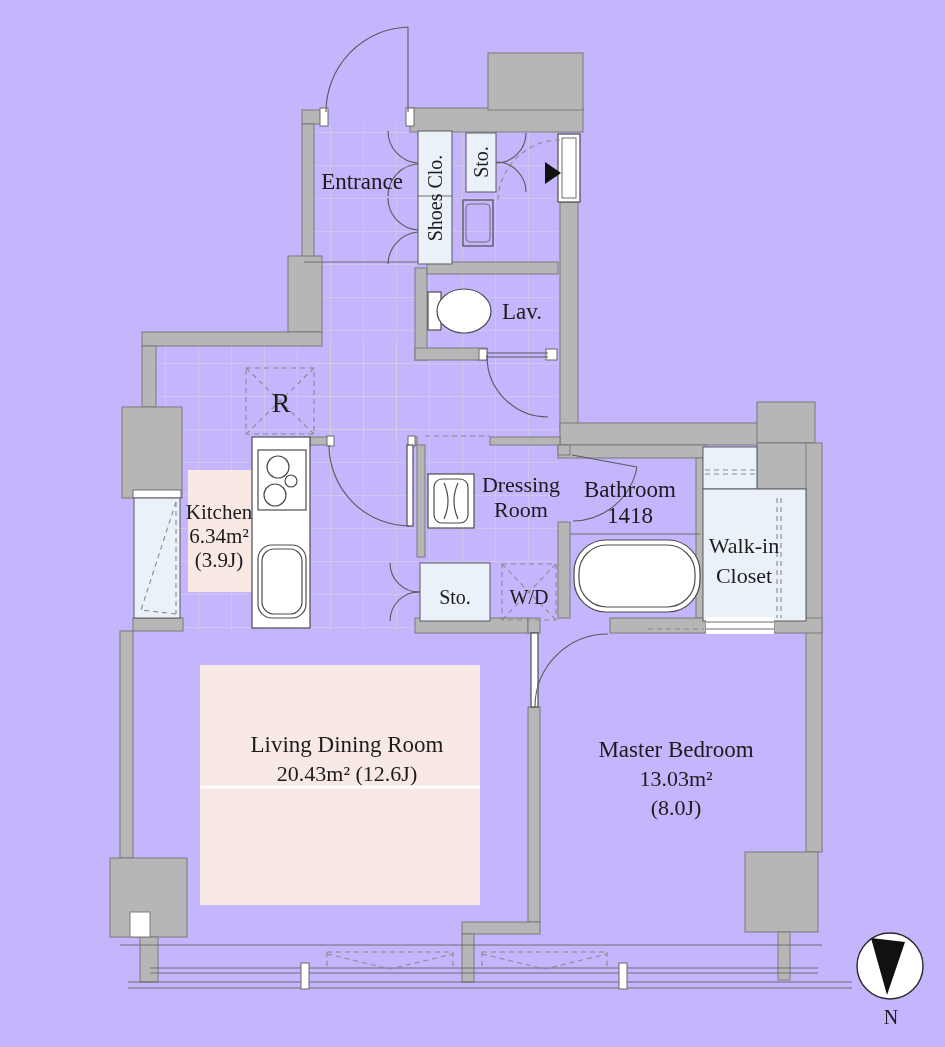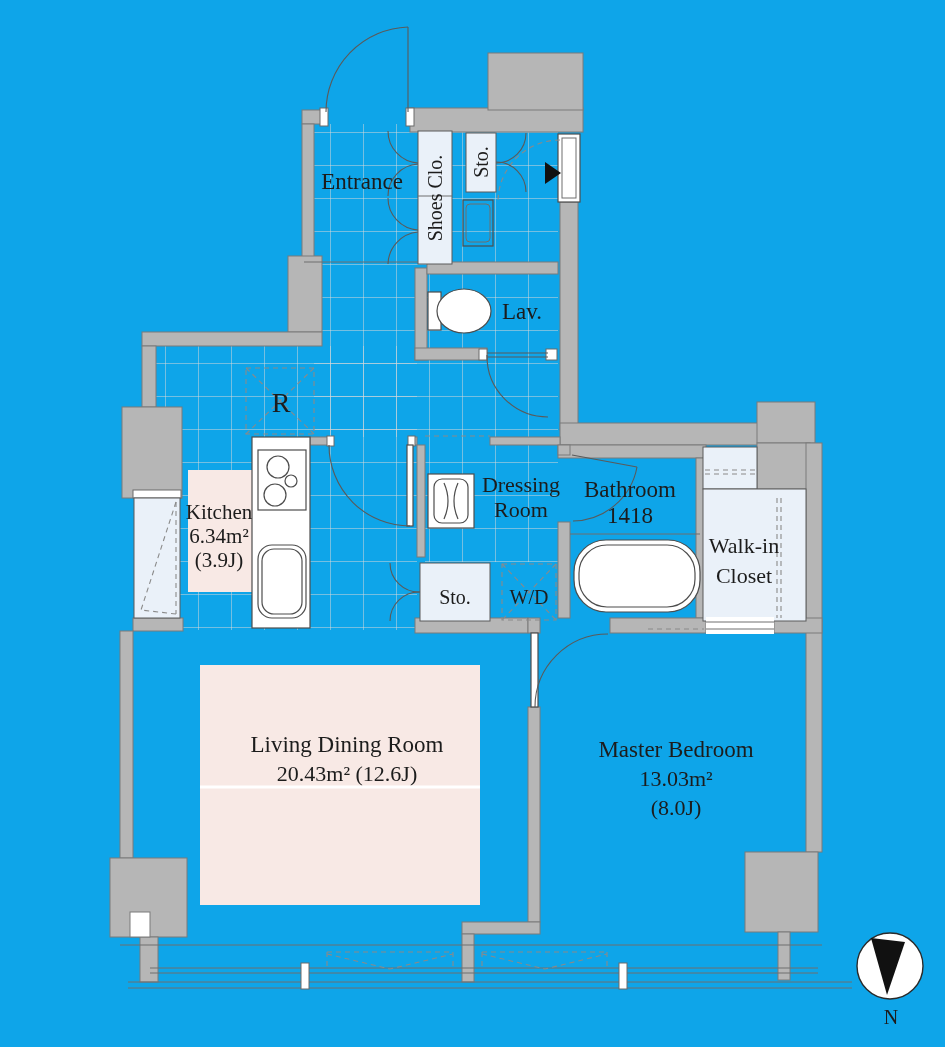--- a/index.html
+++ b/index.html
@@ -1,16 +1,16 @@
 <!DOCTYPE html>
 <html><head>
 <meta charset="utf-8">
 <style>
   html,body{margin:0;padding:0;background:#ffffff;}
-  .stage{position:relative;width:945px;height:1047px;background:#0ea5e9;overflow:hidden;}
+  .stage{position:relative;width:945px;height:1047px;background:#c4b5fd;overflow:hidden;}
   svg{display:block;}
   text{font-family:"Liberation Serif","DejaVu Serif",serif;fill:#1c1c1c;}
   .wall{fill:#b6b6b6;stroke:#7a7a7a;stroke-width:1;}
   .closet{fill:#eaf1f9;stroke:#5a5a5a;stroke-width:1;}
   .pink{fill:#f8e9e5;stroke:none;}
   .fix{fill:#ffffff;stroke:#4d4d4d;stroke-width:1.2;}
   .fixn{fill:none;stroke:#4d4d4d;stroke-width:1.2;}
   .thin{fill:none;stroke:#6e6e6e;stroke-width:1;}
   .dash{fill:none;stroke:#8a8a8a;stroke-width:1.1;stroke-dasharray:5 4;}
   .arc{fill:none;stroke:#5a5a5a;stroke-width:1.1;}

